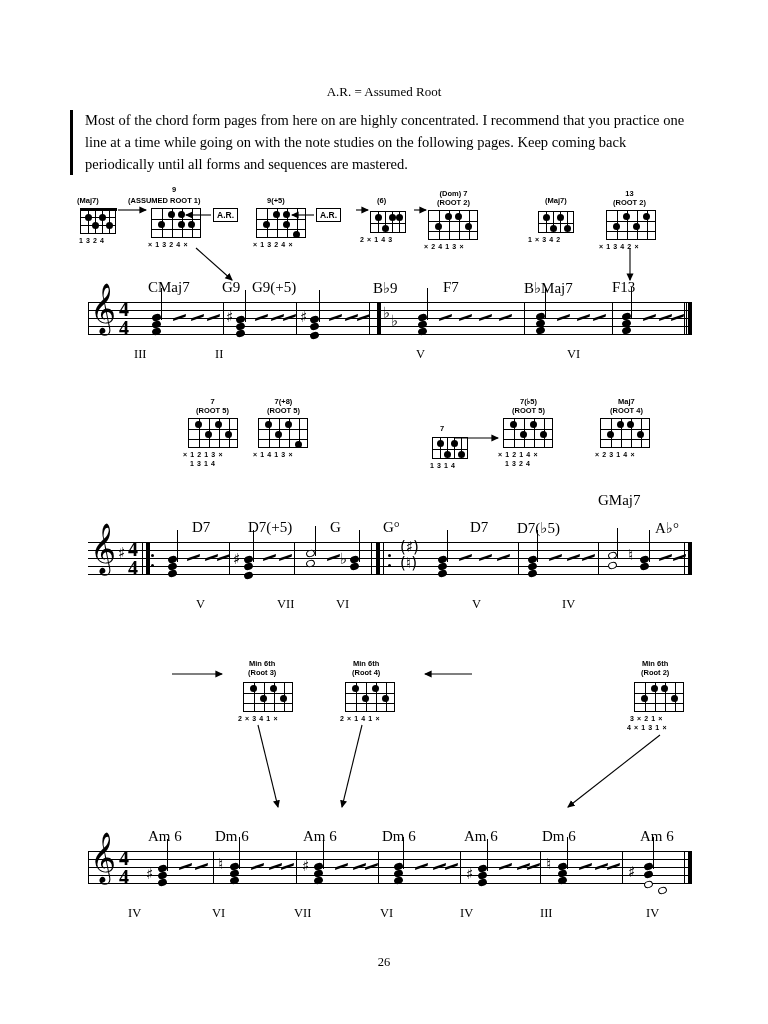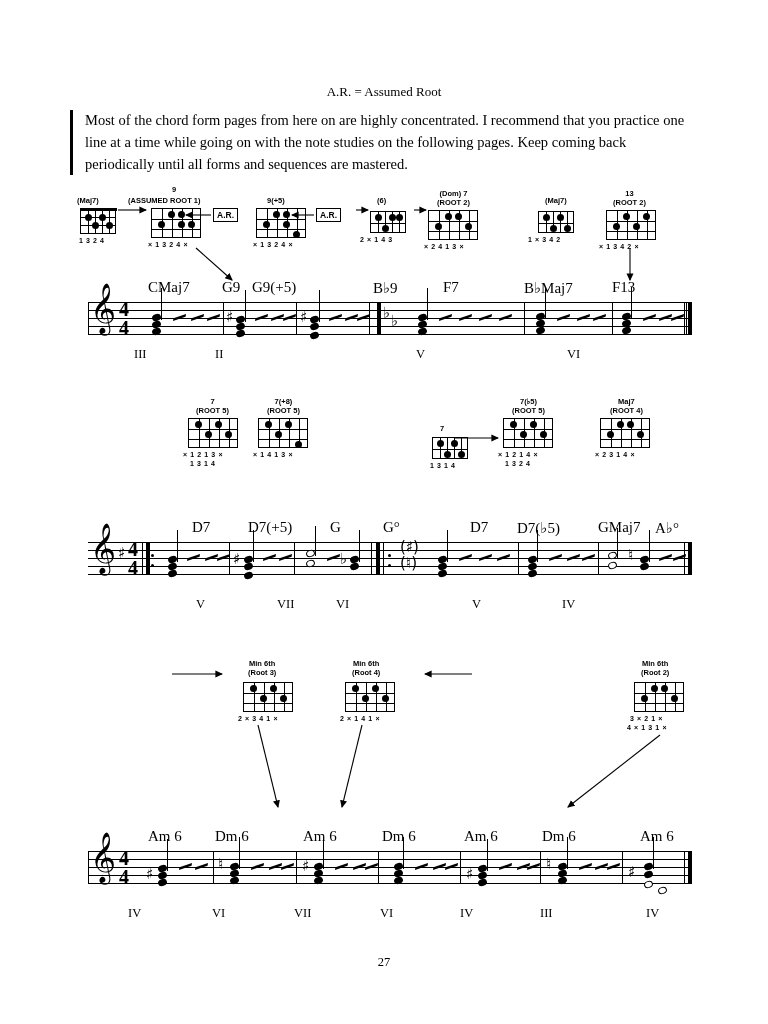--- a/index.html
+++ b/index.html
@@ -517,21 +517,21 @@
   <svg class="arrow-svg" style="left:0; top:420px; width:768px; height:110px;">
     <line x1="455" y1="18" x2="498" y2="18" stroke="#000" stroke-width="1.1" marker-end="url(#ah)"></line>
   </svg>
 
   <div class="abs chordname" style="left:192px; top:519px;">D7</div>
   <div class="abs chordname" style="left:248px; top:519px;">D7(+5)</div>
   <div class="abs chordname" style="left:330px; top:519px;">G</div>
   <div class="abs chordname" style="left:383px; top:519px;">G°</div>
   <div class="abs chordname" style="left:470px; top:519px;">D7</div>
   <div class="abs chordname" style="left:517px; top:519px;">D7(♭5)</div>
-  <div class="abs chordname" style="left:598px; top:519px;">GMaj7</div>
+  <div class="abs chordname" style="left:598px; top:492px;">GMaj7</div>
   <div class="abs chordname" style="left:655px; top:519px;">A♭°</div>
 
   <div class="staff" style="left:88px; top:542px; width:602px; height:40px;">
     <div class="sl" style="top:0px;  width:602px;"></div>
     <div class="sl" style="top:8px;  width:602px;"></div>
     <div class="sl" style="top:16px; width:602px;"></div>
     <div class="sl" style="top:24px; width:602px;"></div>
     <div class="sl" style="top:32px; width:602px;"></div>
 
     <div class="barline" style="left:54px;  top:0; height:33px;"></div>
@@ -772,14 +772,14 @@
   </div>
 
   <div class="abs roman" style="left:128px; top:906px;">IV</div>
   <div class="abs roman" style="left:212px; top:906px;">VI</div>
   <div class="abs roman" style="left:294px; top:906px;">VII</div>
   <div class="abs roman" style="left:380px; top:906px;">VI</div>
   <div class="abs roman" style="left:460px; top:906px;">IV</div>
   <div class="abs roman" style="left:540px; top:906px;">III</div>
   <div class="abs roman" style="left:646px; top:906px;">IV</div>
 
-  <div class="pagenum">27</div>
+  <div class="pagenum">26</div>
 </div>
 
 </body></html>

